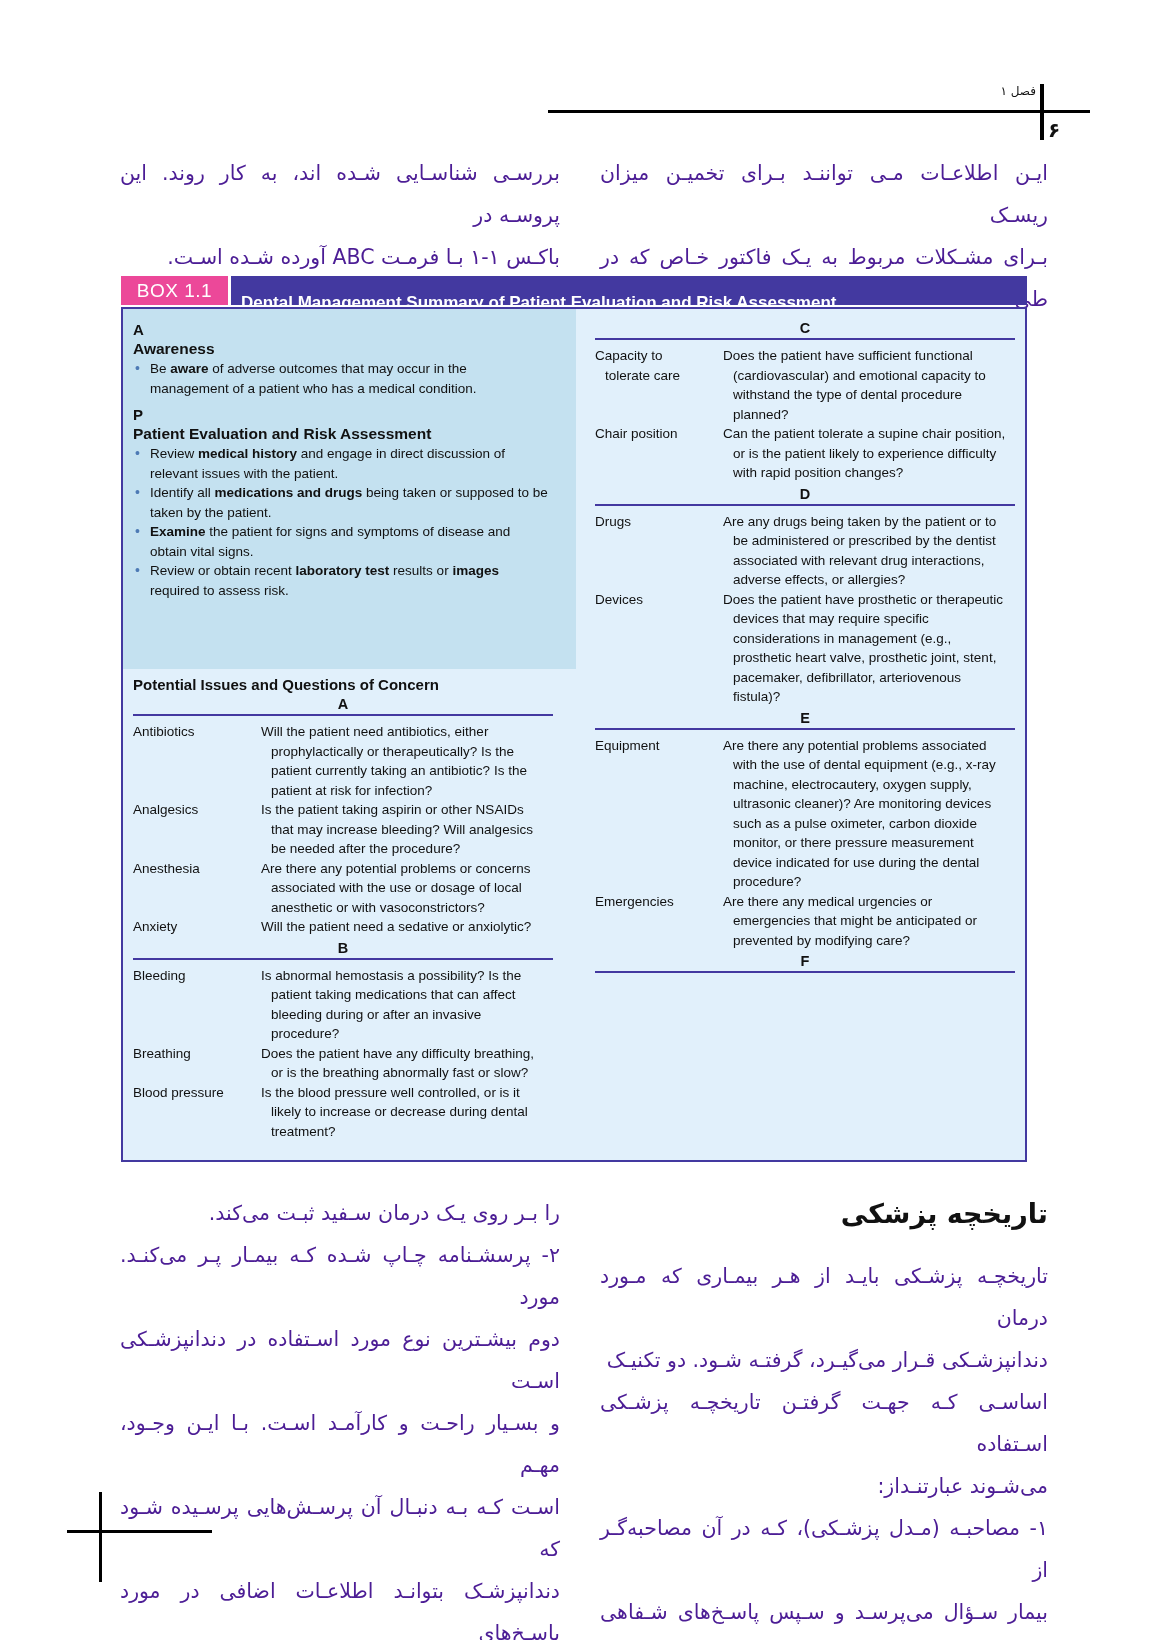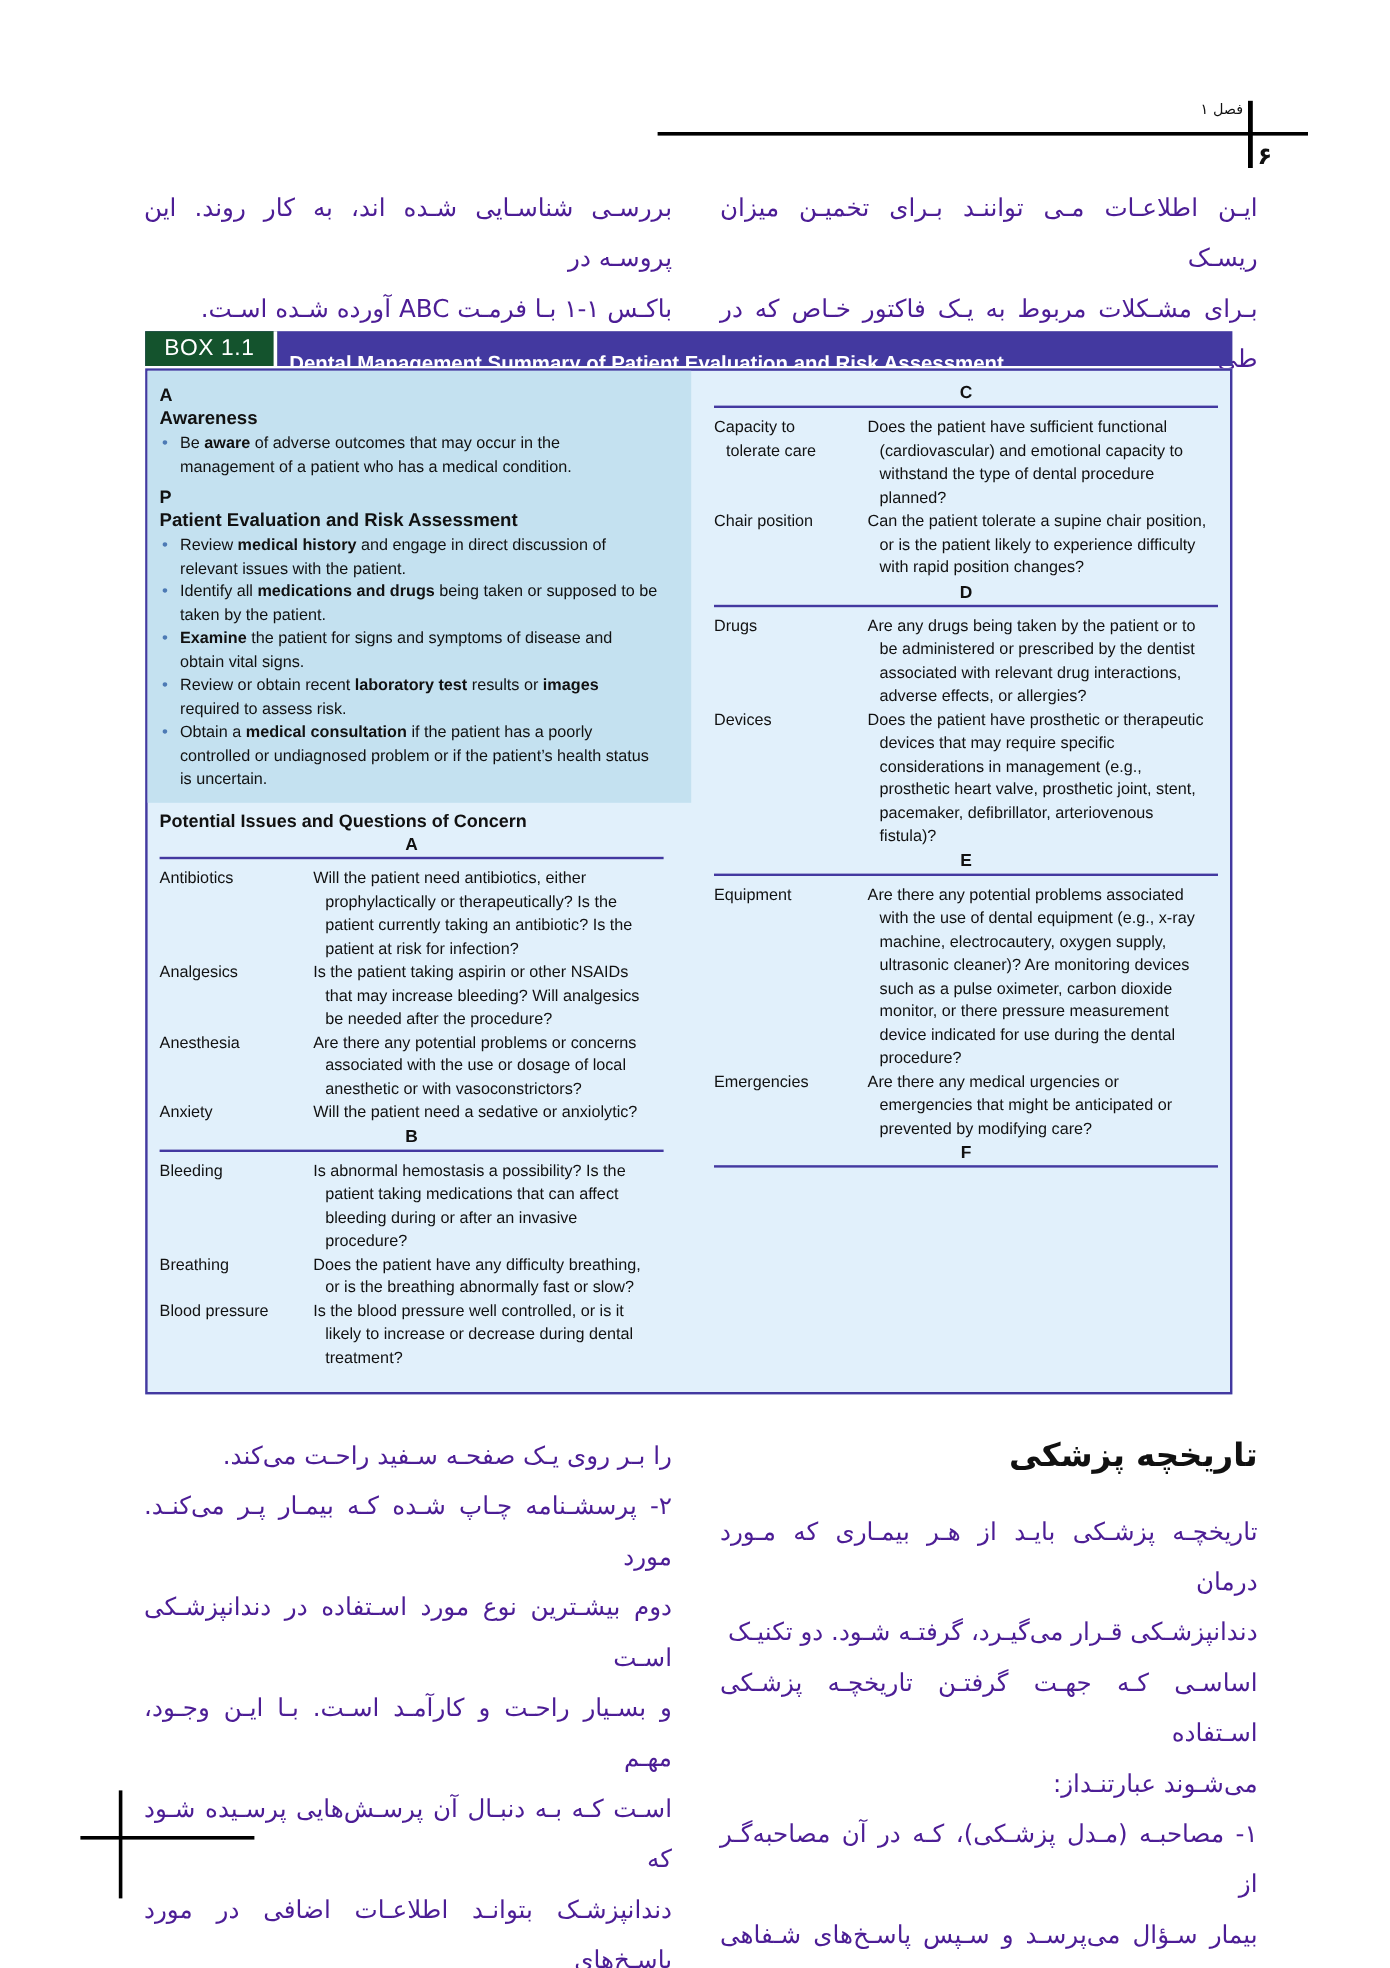--- a/index.html
+++ b/index.html
@@ -16,21 +16,21 @@
   .fa { position: absolute; direction: rtl; text-align: justify; text-align-last: right; font-family: "DejaVu Sans", sans-serif; font-size: 20.5px; line-height: 42px; color: #4c1d95; }
   .fa p { margin: 0; }
   .top-right { left: 600px; top: 152px; width: 448px; }
   .top-left { left: 120px; top: 152px; width: 440px; }
   .bot-right { left: 600px; top: 1255px; width: 448px; }
   .bot-left { left: 120px; top: 1192px; width: 440px; }
   .section-title { position: absolute; left: 760px; top: 1198px; width: 288px; text-align: right; direction: rtl; font-size: 27px; font-weight: bold; }
 
   
   .box-header { position: absolute; left: 121px; top: 276px; width: 906px; height: 29px; background: #4339a0; display: flex; }
-  .box-label { width: 110px; height: 29px; background: #14532d; color: #fff; font-family: "Liberation Sans", sans-serif; font-size: 19px; display: flex; align-items: center; justify-content: center; letter-spacing: 0.5px; border-right: 3px solid #fff; }
+  .box-label { width: 110px; height: 29px; background: #ec4899; color: #fff; font-family: "Liberation Sans", sans-serif; font-size: 19px; display: flex; align-items: center; justify-content: center; letter-spacing: 0.5px; border-right: 3px solid #fff; }
   .box-title { flex: 1; color: #fff; font-family: "Liberation Sans", sans-serif; font-weight: bold; font-size: 17px; display: flex; align-items: center; padding-left: 10px; margin-top: 24px; }
 
   .box-body { position: absolute; left: 121px; top: 307px; width: 906px; height: 855px; border: 2px solid #4339a0; background: #e1f0fb; }
   .ap-panel { position: absolute; left: 0; top: 0; width: 453px; height: 360px; background: #c4e1f0; }
 
   .bx { font-family: "Liberation Sans", sans-serif; font-size: 13.5px; line-height: 19.5px; color: #111; }
   .bx b { font-weight: bold; }
 
   .ap { position: absolute; left: 10px; top: 12px; width: 430px; }
   .ap .letter { font-weight: bold; font-size: 15px; line-height: 18px; }
@@ -87,21 +87,20 @@
         <li>Be <b>aware</b> of adverse outcomes that may occur in the<br>management of a patient who has a medical condition.</li>
       </ul>
     <div class="gap"></div>
     <div class="letter">P</div>
     <div class="head">Patient Evaluation and Risk Assessment</div>
     <ul id="ev-list">
         <li>Review <b>medical history</b> and engage in direct discussion of<br>relevant issues with the patient.</li>
         <li>Identify all <b>medications and drugs</b> being taken or supposed to be<br>taken by the patient.</li>
         <li><b>Examine</b> the patient for signs and symptoms of disease and<br>obtain vital signs.</li>
         <li>Review or obtain recent <b>laboratory test</b> results or <b>images</b><br>required to assess risk.</li>
-        <li>Obtain a <b>medical consultation</b> if the patient has a poorly<br>controlled or undiagnosed problem or if the patient’s health status<br>is uncertain.</li>
       </ul>
   </div>
 
   <div class="col col-left">
     <div class="pi-head">Potential Issues and Questions of Concern</div>
     <div id="left-sections">
         <div>
           <div class="sec-letter">A</div>
           <div class="sec-rule"></div>
           <div class="row">
@@ -276,21 +275,21 @@
 <div class="section-title">تاریخچه پزشکی</div>
 <div class="fa bot-right">
   <p>تاریخچـه پزشـکی بایـد از هـر بیمـاری که مـورد درمان</p>
   <p>دندانپزشـکی قـرار می‌گیـرد، گرفتـه شـود. دو تکنیـک</p>
   <p>اساسـی کـه جهـت گرفتـن تاریخچـه پزشـکی اسـتفاده</p>
   <p>می‌شـوند عبارتنـداز:</p>
   <p>۱- مصاحبـه (مـدل پزشـکی)، کـه در آن مصاحبه‌گـر از</p>
   <p>بیمار سـؤال می‌پرسـد و سـپس پاسـخ‌های شـفاهی بیمار</p>
 </div>
 <div class="fa bot-left">
-  <p>را بـر روی یـک صفحـه سـفید راحـت می‌کند.</p>
+  <p>را بـر روی یـک درمان سـفید ثبـت می‌کند.</p>
   <p>۲- پرسشـنامه چـاپ شـده کـه بیمـار پـر می‌کنـد. مورد</p>
   <p>دوم بیشـترین نوع مورد اسـتفاده در دندانپزشـکی اسـت</p>
   <p>و بسـیار راحـت و کارآمـد اسـت. بـا ایـن وجـود، مهـم</p>
   <p>اسـت کـه بـه دنبـال آن پرسـش‌هایی پرسـیده شـود که</p>
   <p>دندانپزشـک بتوانـد اطلاعـات اضافی در مورد پاسـخ‌های</p>
 
 </div>
 
 <div class="crop-h"></div>
 <div class="crop-v"></div>

